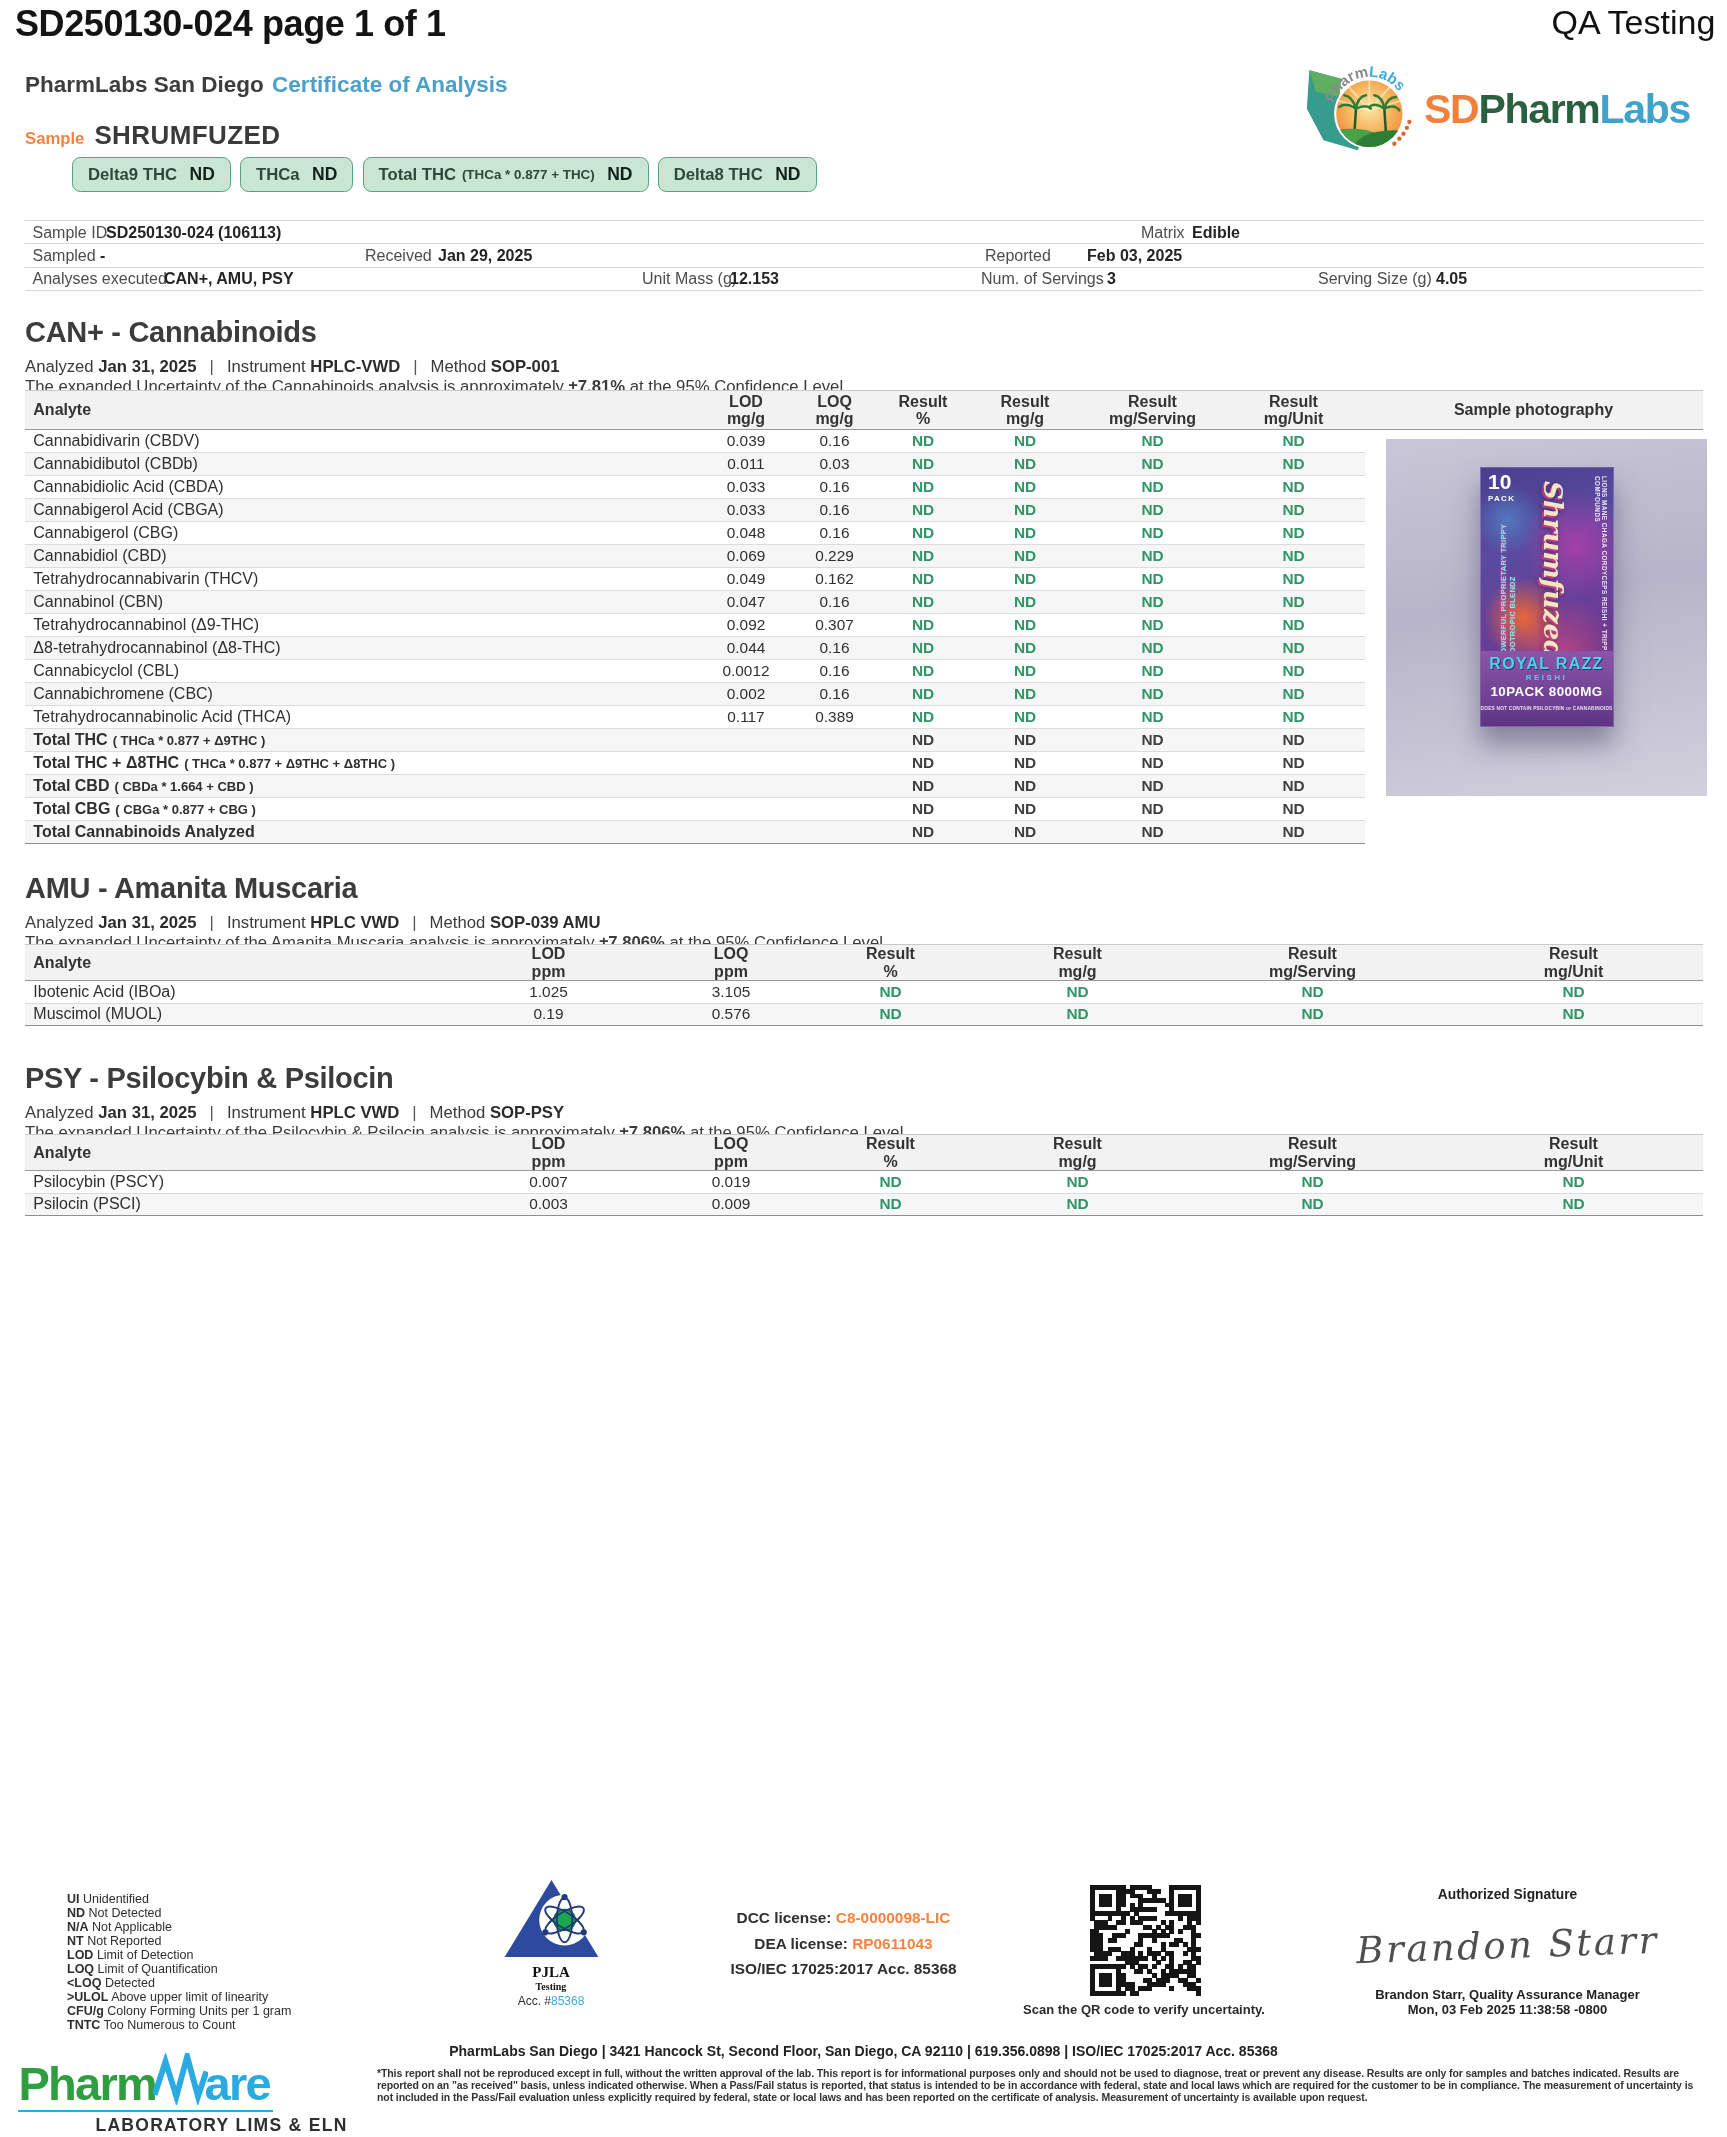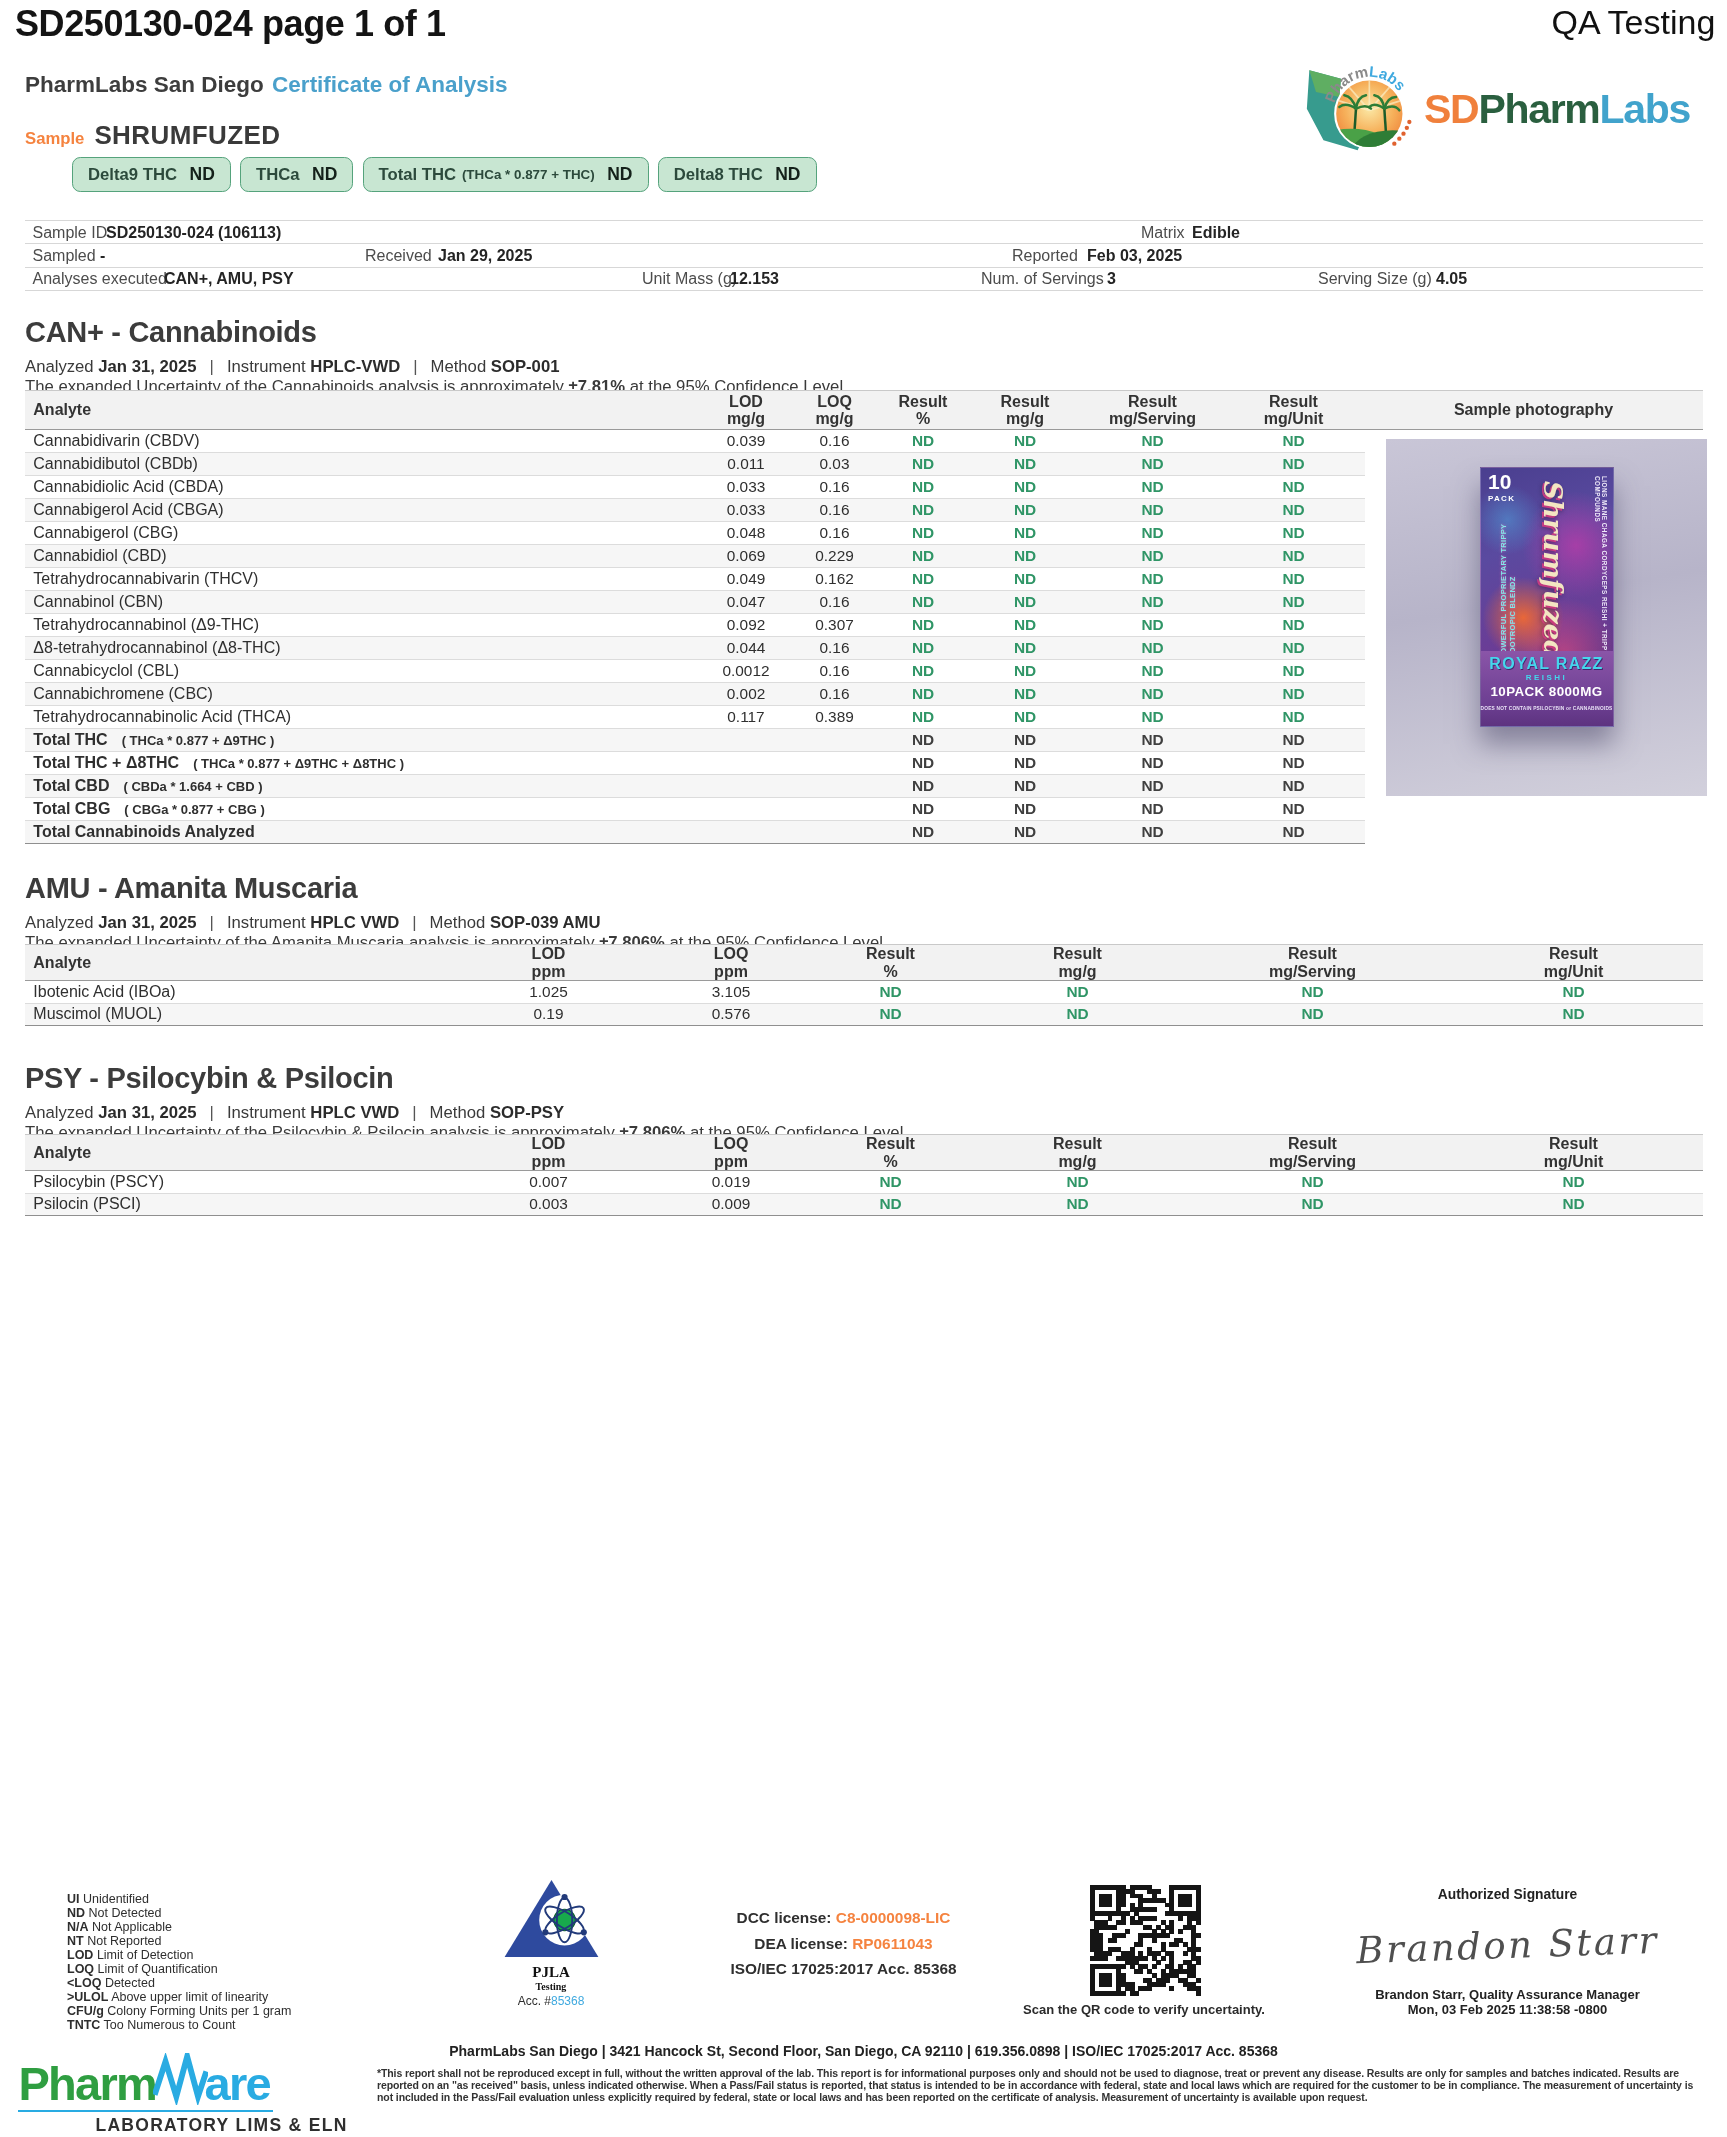--- a/index.html
+++ b/index.html
@@ -69,21 +69,21 @@
 
   .rows { position:absolute; left:0; }
   #sec-can .rows { top:114px; width:1340px; }
   #sec-amu .rows, #sec-psy .rows { top:109px; width:1678px; }
   .trow { display:flex; align-items:center; height:23px; border-bottom:0.8px solid #dcdcdc; }
   #sec-amu .trow, #sec-psy .trow { height:22.5px; }
   .rows .trow:nth-child(even) { background:#f6f6f6; }
   .rows .trow:last-of-type { border-bottom:1.7px solid #8f8f8f; }
   .c { text-align:center; font-size:15.4px; color:#2f2f2f; white-space:nowrap; }
   .c.namec { text-align:left; padding-left:8.3px; font-size:16px; overflow:hidden; }
-  .fm { font-size:13px; font-weight:700; margin-left:14px; }
+  .fm { font-size:13px; font-weight:700; margin-left:5px; }
   .fm:empty { display:none; }
   .trow.green .res { color:#2f9566; font-weight:600; }
   .trow.dark .res { color:#3f3f3f; font-weight:700; }
   .trow.dark .nm { font-weight:700; }
   .trow.dark .fm { font-weight:700; }
 
   .tbl-can .trow .c:nth-child(1){width:676px}
   .tbl-can .trow .c:nth-child(2){width:90px}
   .tbl-can .trow .c:nth-child(3){width:87px}
   .tbl-can .trow .c:nth-child(4){width:90px}
@@ -269,21 +269,21 @@
       <span class="ilab" style="left:7.5px">Sample ID</span>
       <span class="ival" style="left:81px">SD250130-024 (106113)</span>
       <span class="ilab" style="left:1116px">Matrix</span>
       <span class="ival" style="left:1167px">Edible</span>
     </div>
     <div class="irow">
       <span class="ilab" style="left:7.5px">Sampled</span>
       <span class="ival" style="left:75px">-</span>
       <span class="ilab" style="left:340px">Received</span>
       <span class="ival" style="left:413px">Jan 29, 2025</span>
-      <span class="ilab" style="left:987px">Reported</span>
+      <span class="ilab" style="left:960px">Reported</span>
       <span class="ival" style="left:1062px">Feb 03, 2025</span>
     </div>
     <div class="irow">
       <span class="ilab" style="left:7.5px">Analyses executed</span>
       <span class="ival" style="left:139px">CAN+, AMU, PSY</span>
       <span class="ilab" style="left:617px">Unit Mass (g)</span>
       <span class="ival" style="left:705px">12.153</span>
       <span class="ilab" style="left:956px">Num. of Servings</span>
       <span class="ival" style="left:1082px">3</span>
       <span class="ilab" style="left:1293px">Serving Size (g)</span>

